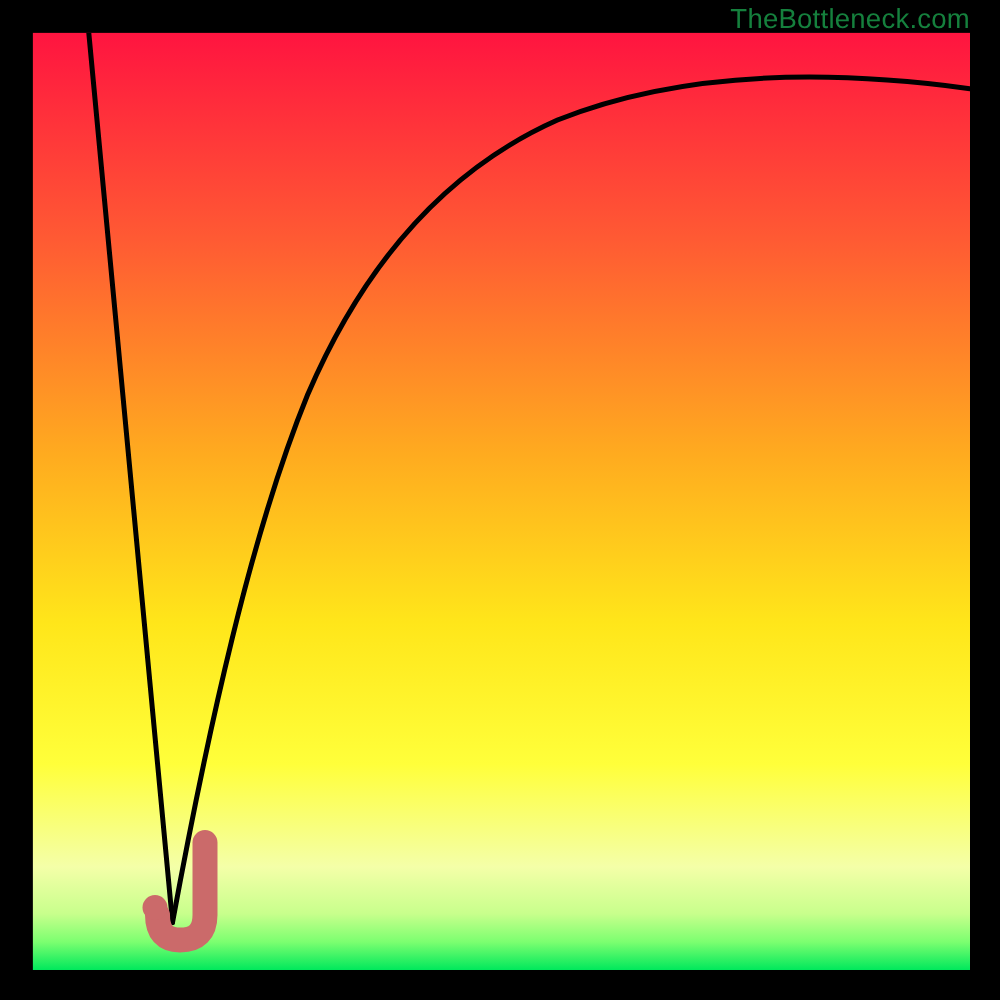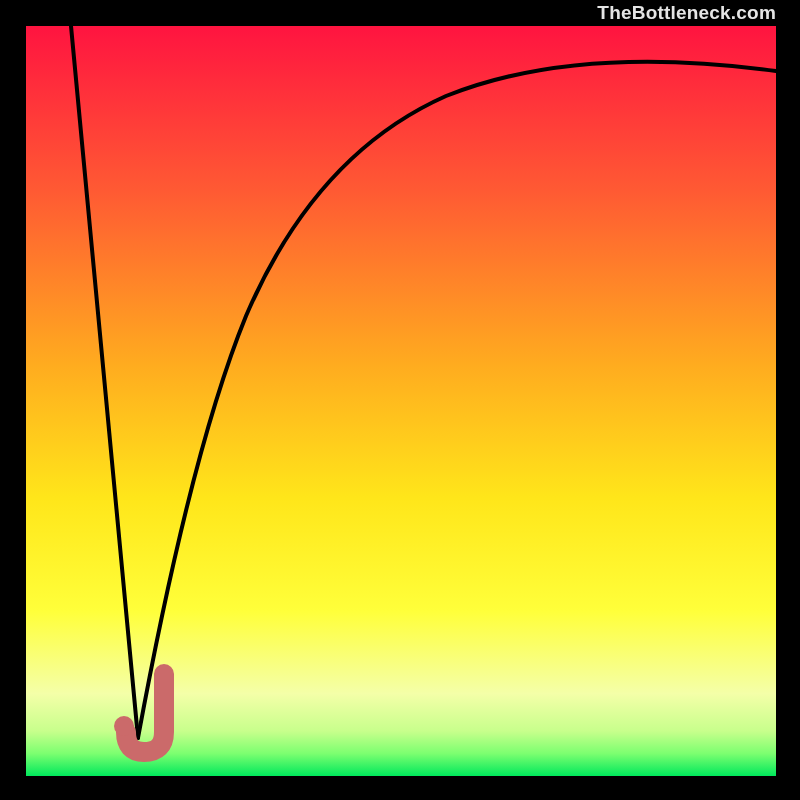--- a/index.html
+++ b/index.html
@@ -38,23 +38,23 @@
     left: 0;
     top: 0;
     width: 100%;
     height: 100%;
   }
   .watermark {
     position: absolute;
     top: 2px;
     right: 24px;
     font-family: Arial, Helvetica, sans-serif;
-    font-size: 19px;
-    font-weight: 700;
-    color: #e5e5e5;
+    font-size: 22px;
+    font-weight: 400;
+    color: #15803d;
     letter-spacing: 0.2px;
   }
 </style>
 </head>
 <body>
 
 <div class="frame">
 
   <div class="plot-area">
 

